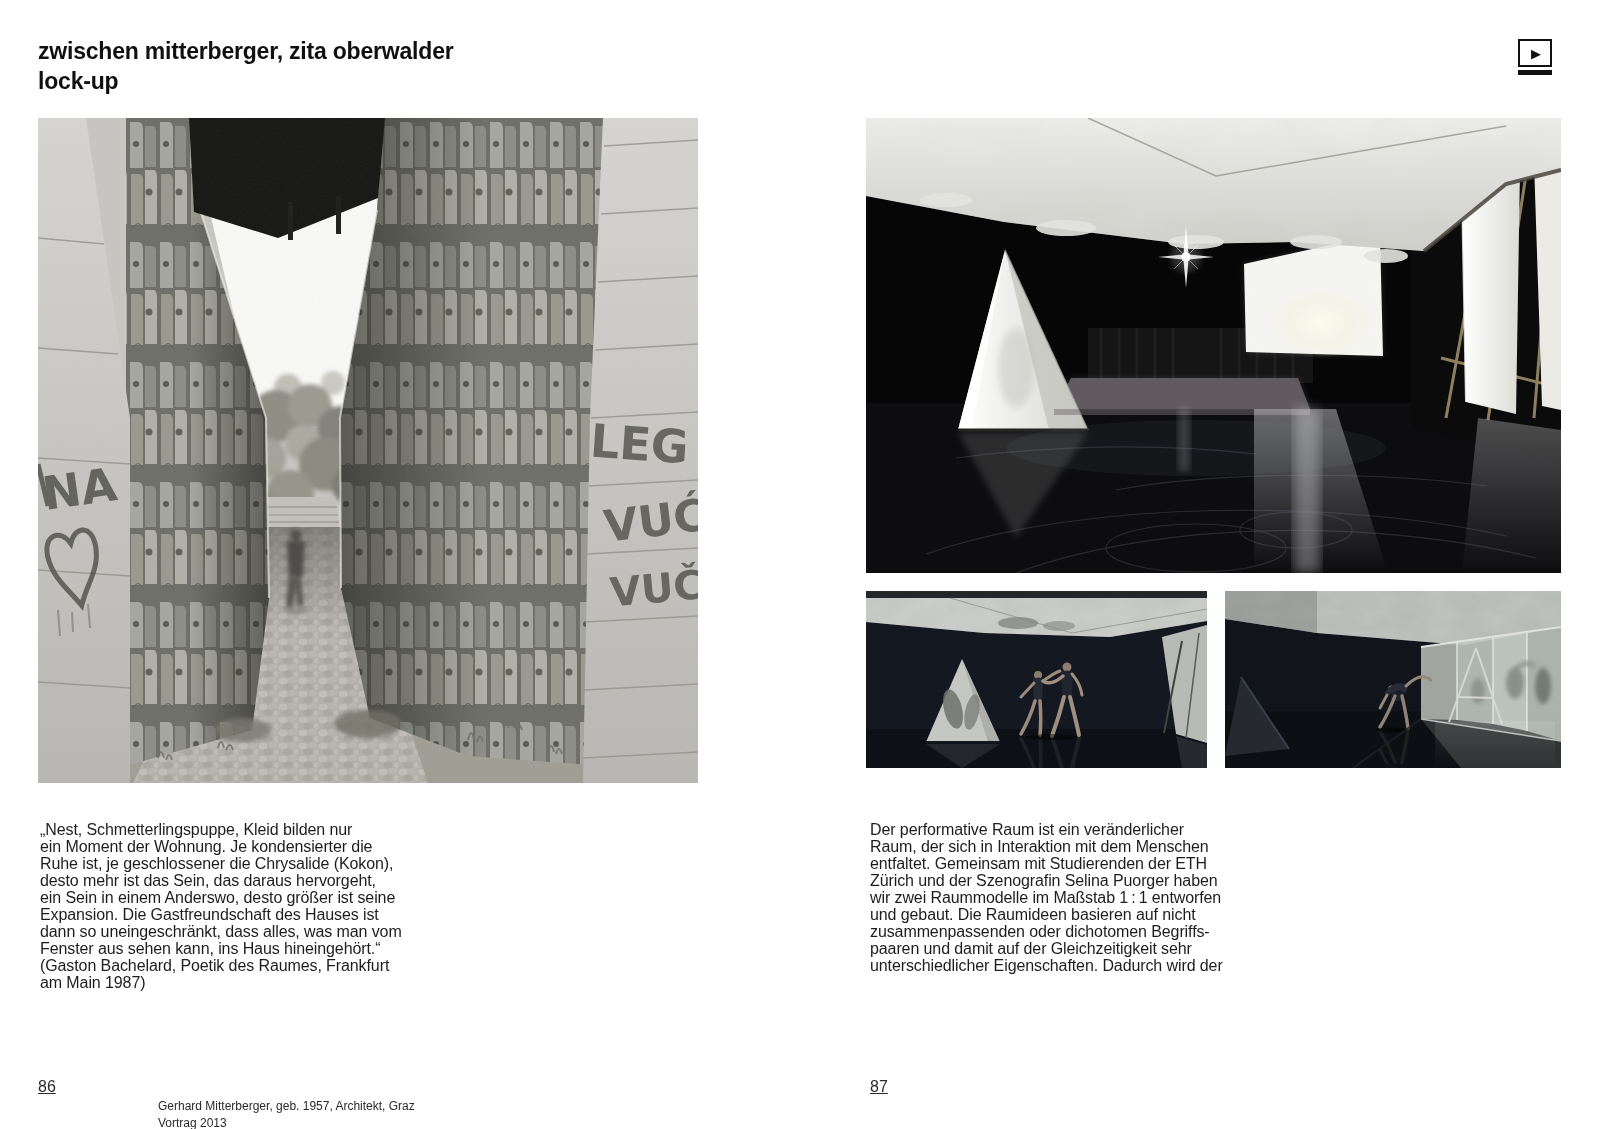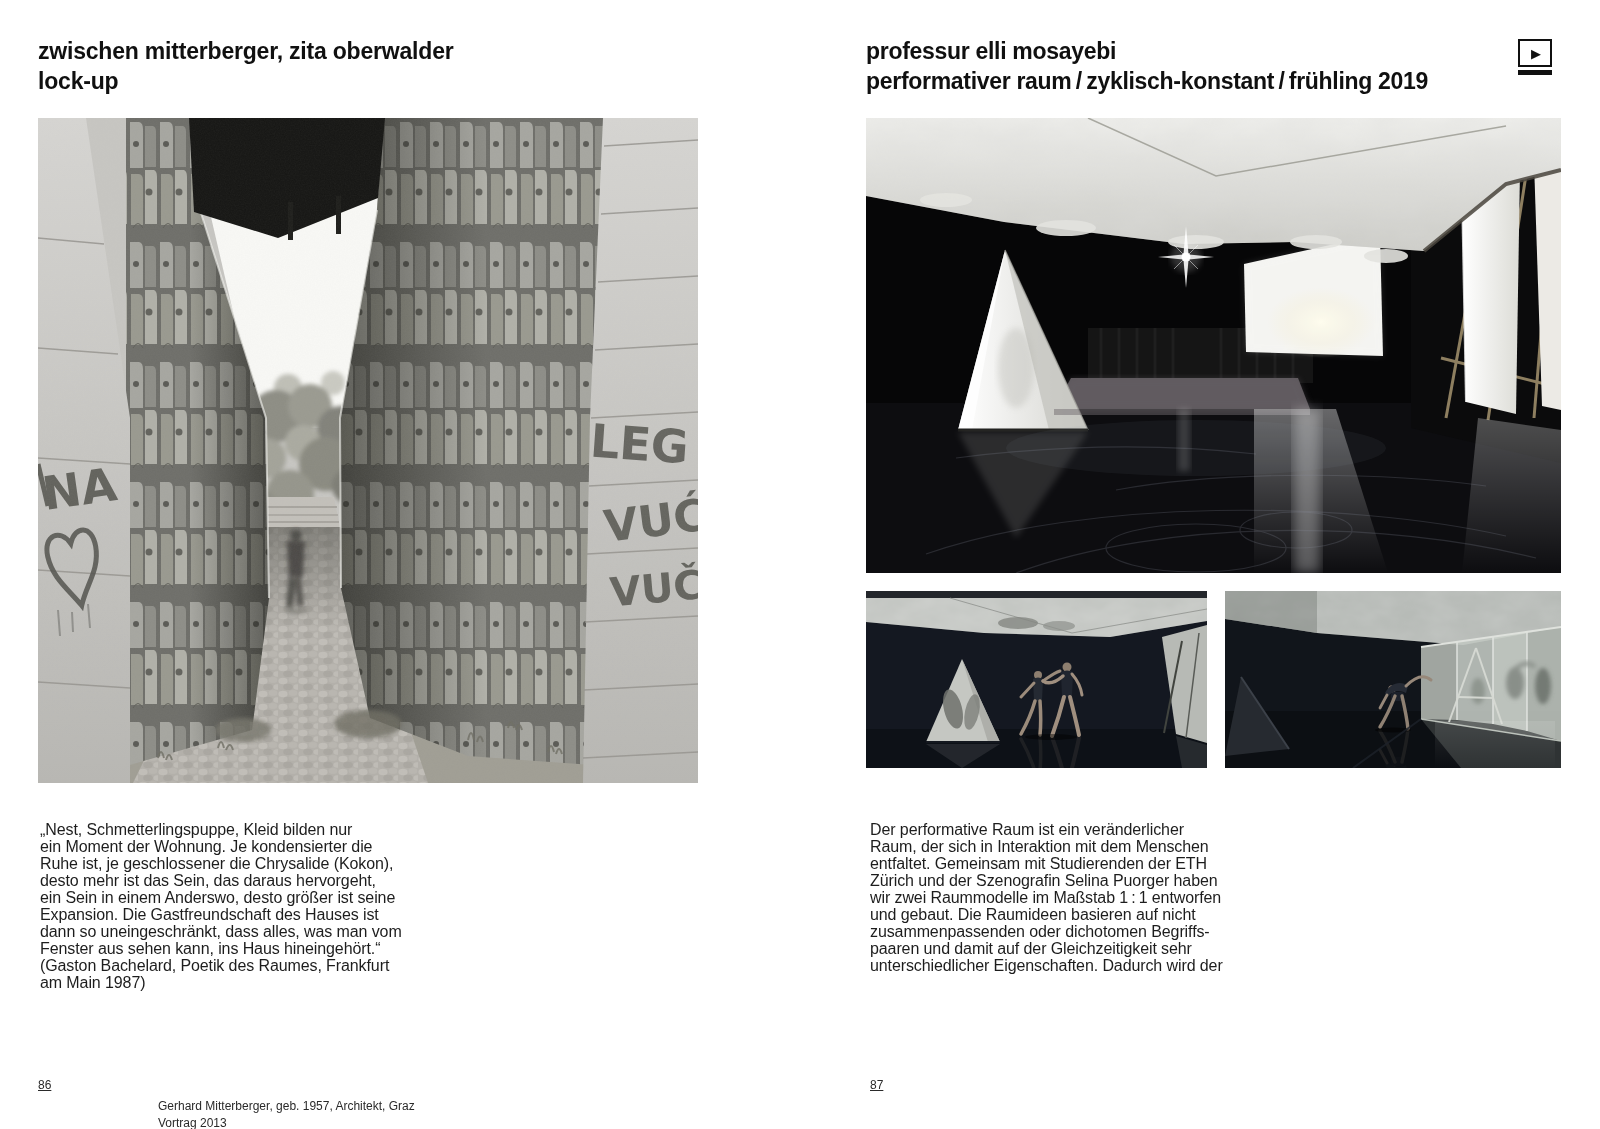--- a/index.html
+++ b/index.html
@@ -4,21 +4,21 @@
 <style>
   html,body{margin:0;padding:0;background:#ffffff;}
   .spread{position:relative;width:1600px;height:1129px;background:#ffffff;overflow:hidden;
           font-family:"Liberation Sans",sans-serif;color:#1c1c1c;}
   .title{position:absolute;font-size:23px;line-height:30px;font-weight:700;letter-spacing:-0.2px;
          color:#101010;white-space:pre;}
   .photo{position:absolute;overflow:hidden;background:#ddd;}
   .photo svg{display:block;width:100%;height:100%;}
   .bodycol{position:absolute;font-size:16px;line-height:17px;letter-spacing:-0.1px;color:#1d1d1d;white-space:pre-line;}
   .credit{position:absolute;font-size:12px;line-height:16.5px;color:#2a2a2a;white-space:pre-line;}
-  .pagenum{position:absolute;font-size:12px;color:#2a2a2a;text-decoration:underline;}
+  .pagenum{position:absolute;font-size:16px;color:#2a2a2a;text-decoration:underline;}
   .videoicon{position:absolute;left:1518px;top:39px;width:34px;}
   .videoicon .frame{box-sizing:border-box;width:34px;height:28px;border:2.5px solid #101010;
                     display:flex;align-items:center;justify-content:center;padding-left:2px;background:#fff;}
   .videoicon .frame span{font-size:13px;line-height:1;color:#101010;}
   .videoicon .bar{height:4.5px;background:#101010;margin-top:3px;}
 </style>
 </head>
 <body>
 
 <div class="spread">
@@ -174,22 +174,20 @@
 ein Sein in einem Anderswo, desto größer ist seine
 Expansion. Die Gastfreundschaft des Hauses ist
 dann so uneingeschränkt, dass alles, was man vom
 Fenster aus sehen kann, ins Haus hineingehört.“
 (Gaston Bachelard, Poetik des Raumes, Frankfurt
 am Main 1987)</div>
   <div class="pagenum" style="left:38px;top:1078px;">86</div>
   <div class="credit" style="left:158px;top:1098px;">Gerhard Mitterberger, geb. 1957, Architekt, Graz
 Vortrag 2013</div>
 
-  <div class="title" style="left:866px;top:36px;letter-spacing:-0.3px;">professur elli mosayebi
-performativer raum / zyklisch-konstant / frühling 2019</div>
 
   <div class="videoicon">
     <div class="frame">
       <span>▶</span>
     </div>
     <div class="bar"></div>
   </div>
 
   <div class="photo" style="left:866px;top:118px;width:695px;height:455px;">
     <svg viewBox="0 0 695 455" preserveAspectRatio="none" xmlns="http://www.w3.org/2000/svg">

